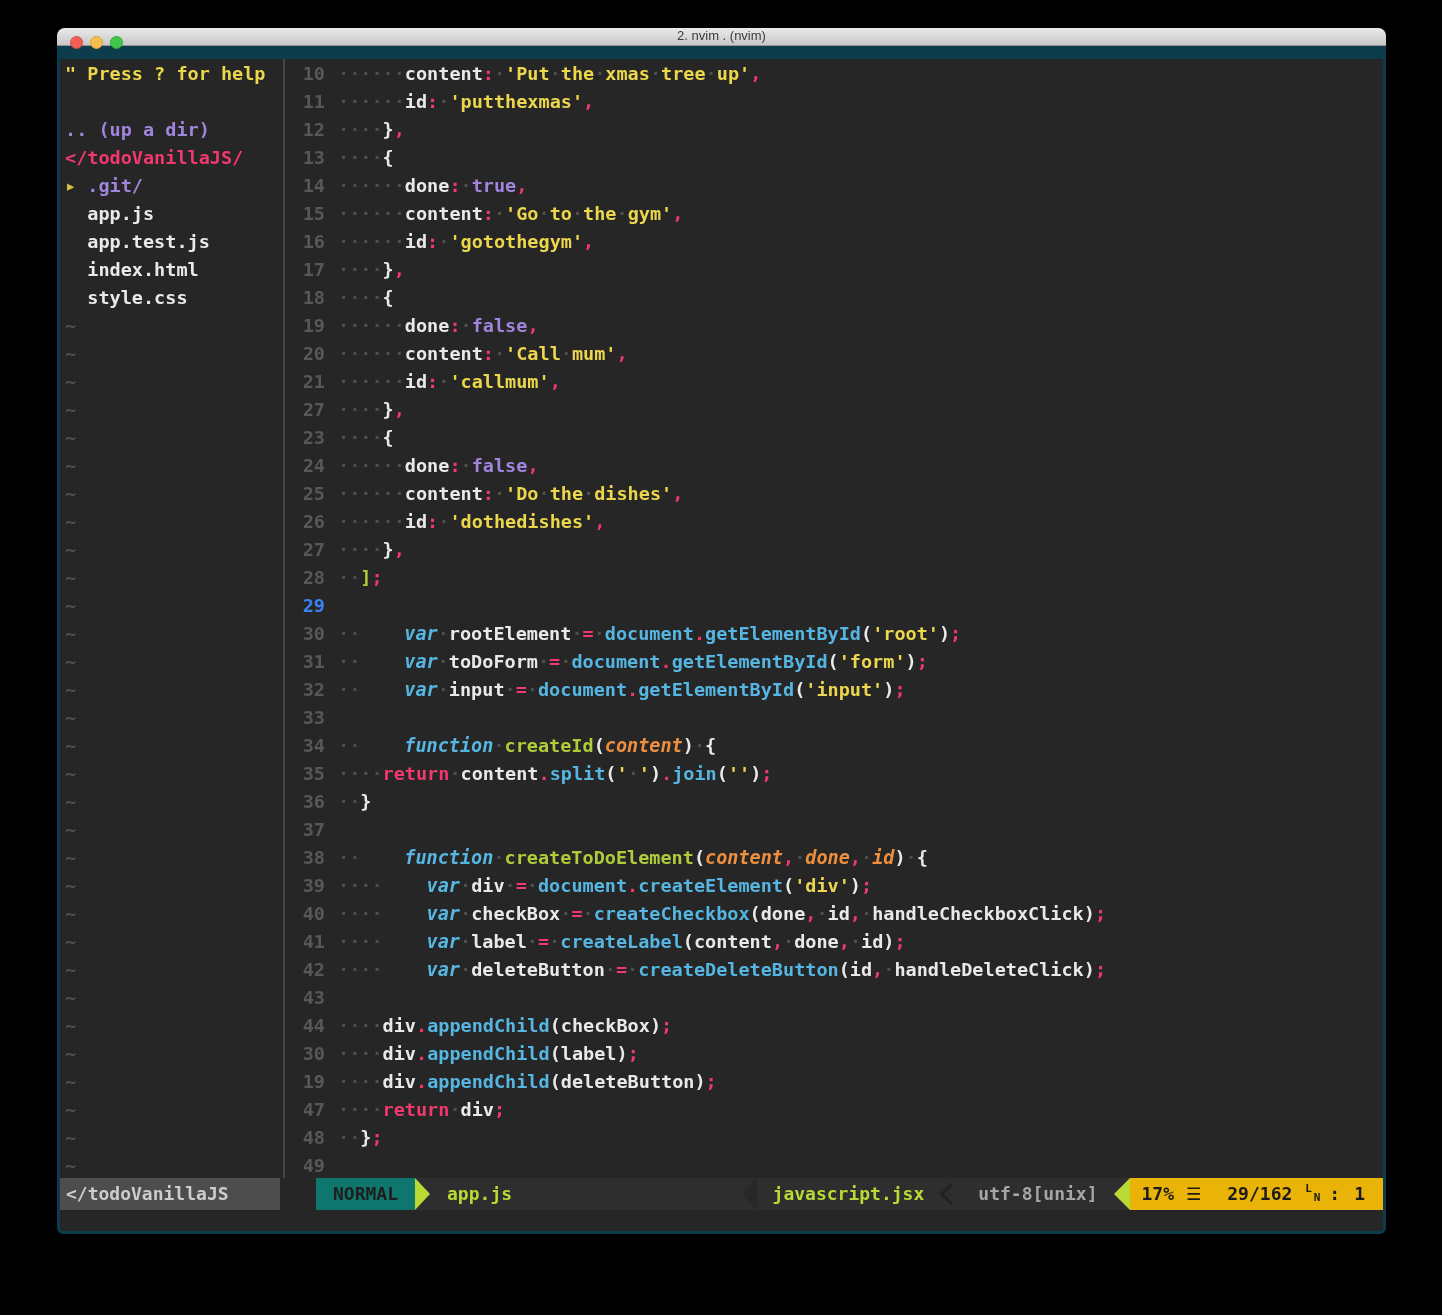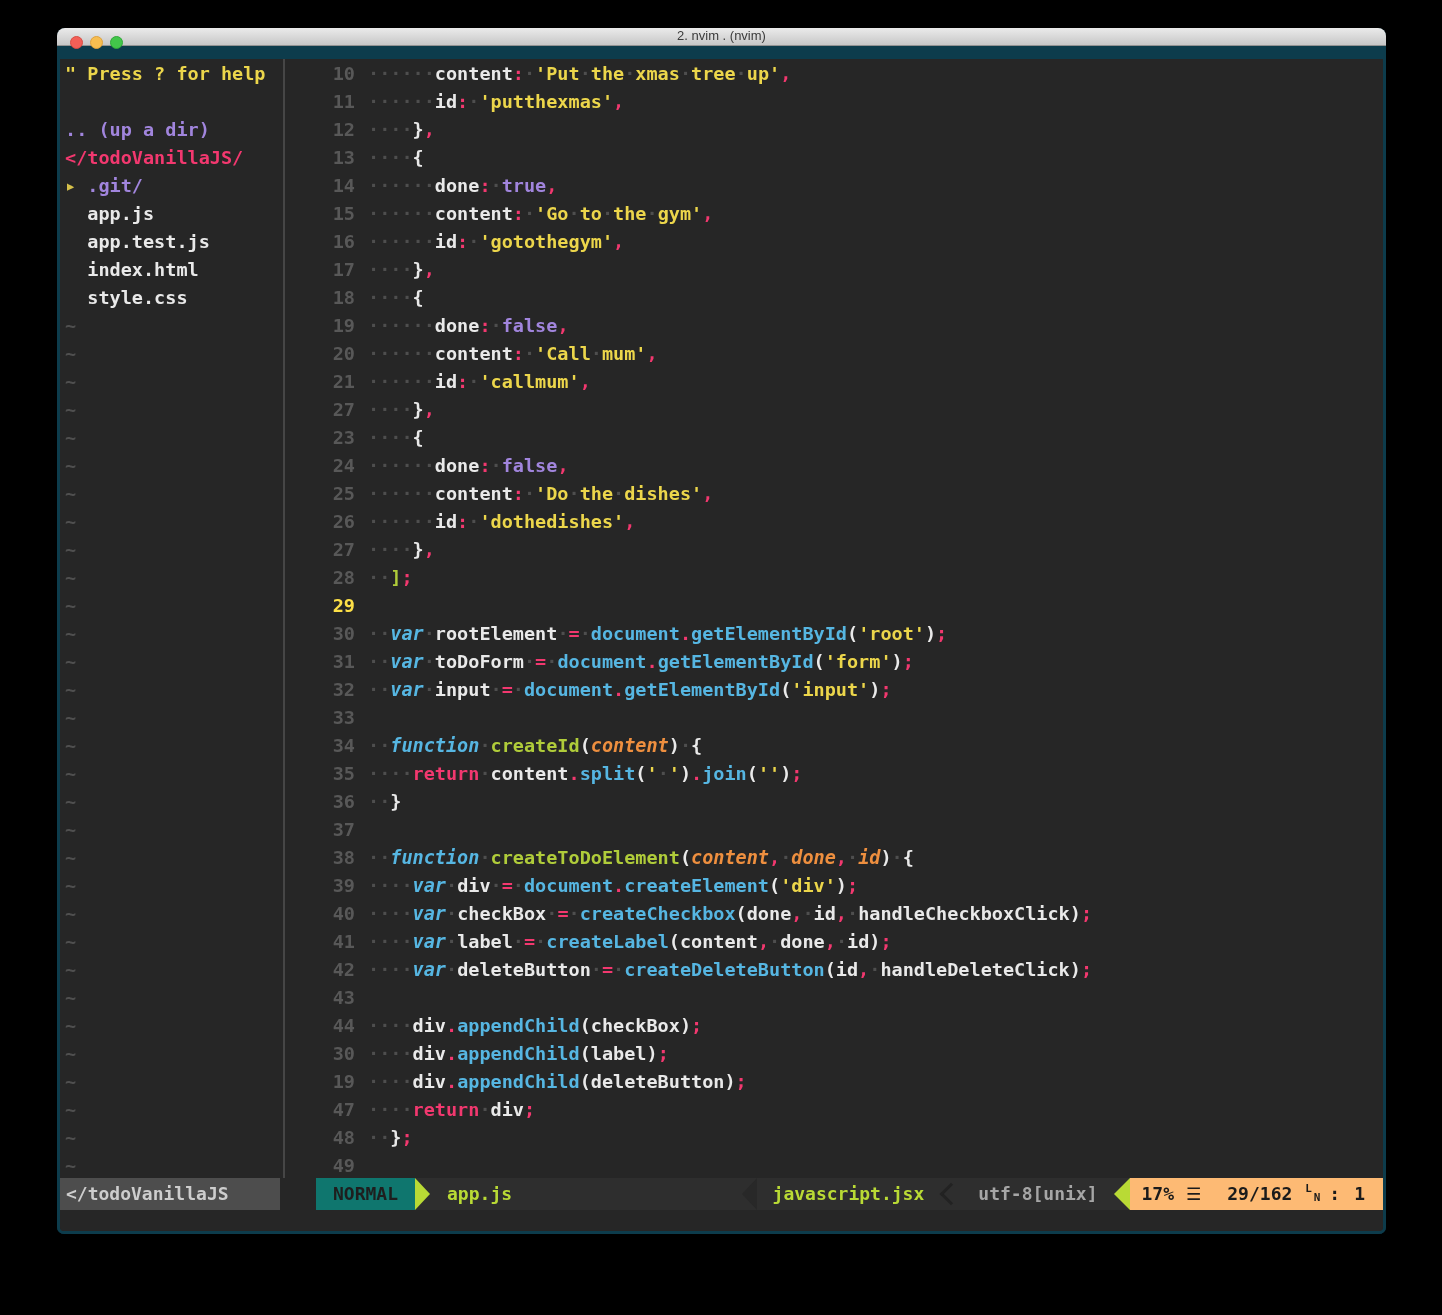--- a/index.html
+++ b/index.html
@@ -25,31 +25,31 @@
         border:3px solid #0d3c4c;border-top-width:2px;border-radius:0 0 7px 7px;
         box-sizing:border-box;overflow:hidden;}
   .term-inner{position:absolute;left:0;top:0;right:0;bottom:0;}
 
   .tree{position:absolute;left:0;top:0;width:223px;height:1119px;overflow:hidden;
         font:700 18.5px/28px "DejaVu Sans Mono",monospace;padding-top:1px;box-sizing:border-box;}
   .tree .row{height:28px;white-space:pre;padding-left:5px;}
   .vsep{position:absolute;left:223px;top:0;width:2px;height:1119px;background:#464646;}
   .editor{position:absolute;left:225px;right:0;top:0;height:1119px;overflow:hidden;
           font:700 18.5px/28px "DejaVu Sans Mono",monospace;padding-top:1px;box-sizing:border-box;}
-  .editor .row{height:28px;white-space:pre;padding-left:30px;}
+  .editor .row{height:28px;white-space:pre;}
   .ln{display:inline-block;width:40px;text-align:right;margin-right:13px;color:#585858;}
-  .ln.cur{color:#fde047;}
+  .ln.cur{color:#3b82f6;}
   .tilde{color:#4f4f4f;}
 
   
   .tk-w{color:#e9e9e9;}           
   .tk-y{color:#ecd64b;}           
   .tk-p{color:#f2386f;}           
   .tk-b{color:#56b6e2;}           
-  .tk-kb{color:#56b6e2;font-style:italic;}  
+  .tk-kb{color:#56b6e2;font-style:italic;margin-left:44px;}  
   .tk-g{color:#b0cc3a;}           
   .tk-o{color:#ee8f3f;font-style:italic;}   
   .tk-v{color:#a185dd;}           
   .tk-t{color:#e9e9e9;}
   .tk-yellow{color:#ecd64b;}
   .tk-purple{color:#a185dd;}
   .tk-pink{color:#f2386f;}
   .tk-white{color:#e9e9e9;}
   .tk-arrow{color:#d6c04a;}
   .sp{color:#4e4e4e;}
@@ -67,21 +67,21 @@
   .sb-file{color:#b9da35;margin-left:17px;}
   .sb-spacer{flex:1;}
   .tri-l-dark{width:0;height:0;border-top:16px solid transparent;border-bottom:16px solid transparent;
               border-right:15px solid #282828;}
   .sb-ft{color:#b9da35;padding:0 16px;}
   .chev{width:13px;height:13px;border-left:3px solid #222;border-bottom:3px solid #222;
         transform:rotate(45deg);align-self:center;margin:0 3px;}
   .sb-enc{color:#a6a6a6;padding:0 16px;}
   .tri-l-lime{width:0;height:0;border-top:16px solid transparent;border-bottom:16px solid transparent;
               border-right:16px solid #b9da35;}
-  .sb-right{background:#fdba74;color:#1b1b1b;display:flex;align-items:center;
+  .sb-right{background:#eab308;color:#1b1b1b;display:flex;align-items:center;
             padding:0 18px 0 12px;white-space:pre;}
   .sb-right .pct{margin-right:12px;}
   .sb-right .bars{font-family:"DejaVu Sans",sans-serif;margin-right:26px;font-size:17px;}
   .lnicon{position:relative;width:15px;height:26px;display:inline-block;margin:0 5px 0 13px;}
   .lnicon .l1{position:absolute;top:2px;left:0;font-size:11px;line-height:11px;}
   .lnicon .l2{position:absolute;bottom:4px;right:0;font-size:11px;line-height:11px;}
   .sb-right .colsep{margin:0 14px 0 4px;}
   .cmdline{position:absolute;left:0;right:0;bottom:0;height:21px;background:#262626;}
 </style>
 </head>

